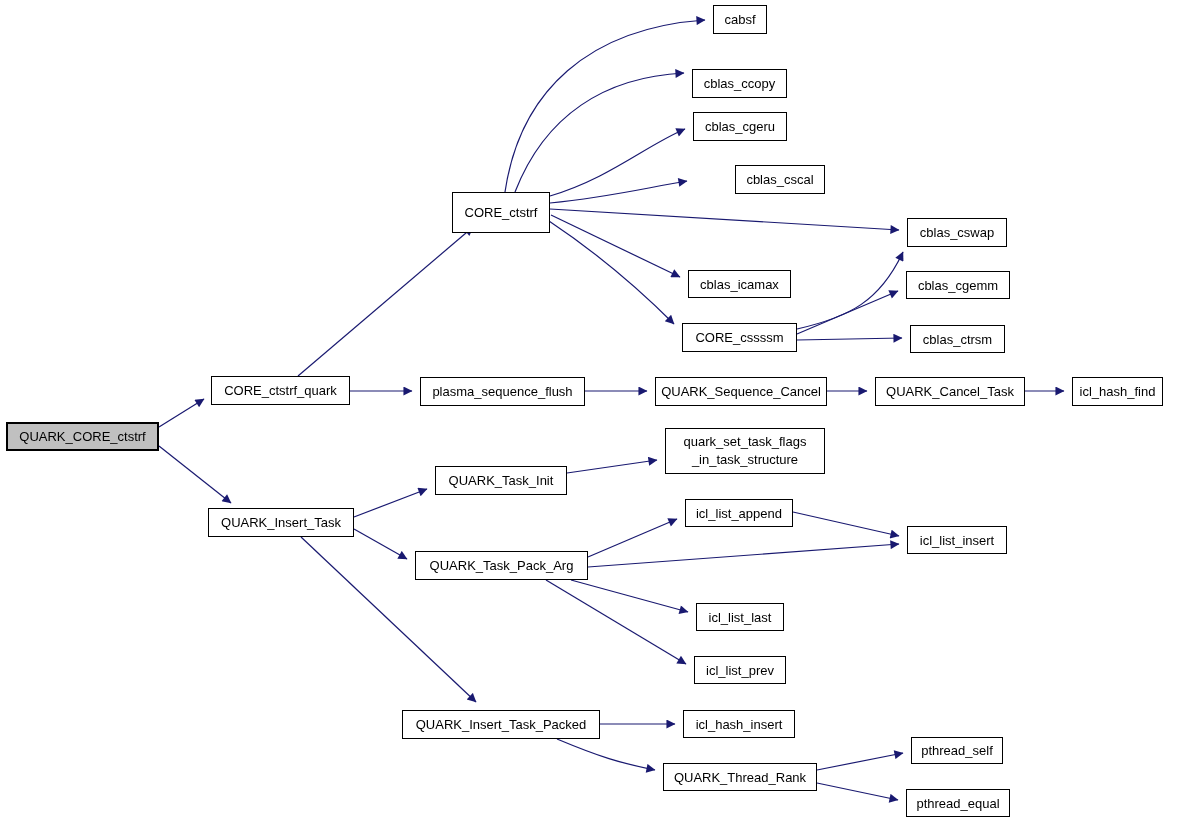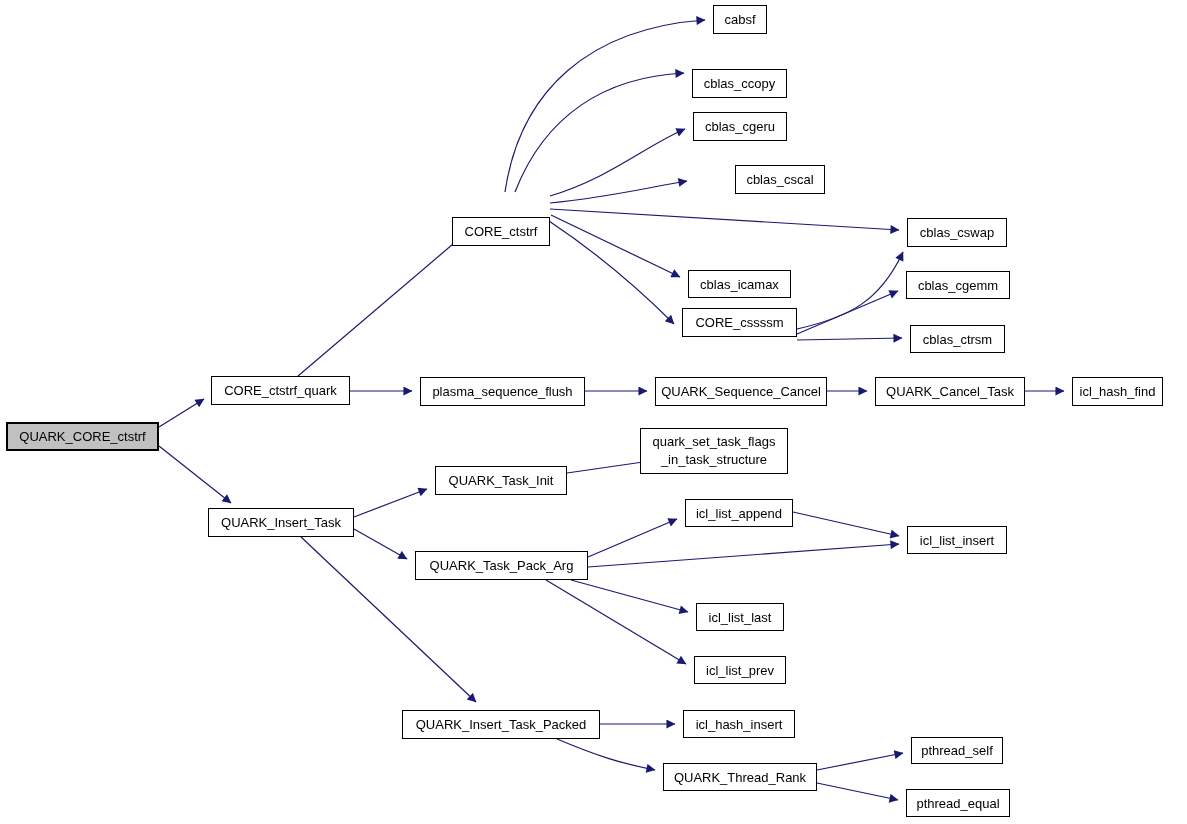--- a/index.html
+++ b/index.html
@@ -87,39 +87,39 @@
     <path class="edge" marker-end="url(#arrow)" d="M 557 739 C 600 757 620 763 655 770"></path>
     <path class="edge" marker-end="url(#arrow)" d="M 817 770 L 903 753"></path>
     <path class="edge" marker-end="url(#arrow)" d="M 817 783 L 898 800"></path>
   </svg>
 
   <div class="node root" style="left:6px; top:422px; width:153px; height:29px;">QUARK_CORE_ctstrf</div>
 
   <div class="node" style="left:211px; top:376px; width:139px; height:29px;">CORE_ctstrf_quark</div>
   <div class="node" style="left:208px; top:508px; width:146px; height:29px;">QUARK_Insert_Task</div>
 
-  <div class="node" style="left:452px; top:192px; width:98px; height:29px;margin-top:25px;">CORE_ctstrf</div>
+  <div class="node" style="left:452px; top:192px; width:98px; height:41px;">CORE_ctstrf</div>
 
   <div class="node" style="left:713px; top:5px; width:54px; height:29px;">cabsf</div>
   <div class="node" style="left:692px; top:59px; width:95px; height:29px;margin-top:10px;">cblas_ccopy</div>
   <div class="node" style="left:693px; top:112px; width:94px; height:29px;">cblas_cgeru</div>
   <div class="node" style="left:695px; top:165px; width:90px; height:29px;margin-left:40px;">cblas_cscal</div>
   <div class="node" style="left:907px; top:218px; width:100px; height:29px;">cblas_cswap</div>
   <div class="node" style="left:688px; top:270px; width:103px; height:28px;">cblas_icamax</div>
-  <div class="node" style="left:682px; top:308px; width:115px; height:29px;">CORE_cssssm</div>
+  <div class="node" style="left:682px; top:323px; width:115px; height:29px;">CORE_cssssm</div>
   <div class="node" style="left:906px; top:271px; width:104px; height:28px;">cblas_cgemm</div>
   <div class="node" style="left:910px; top:325px; width:95px; height:28px;">cblas_ctrsm</div>
 
   <div class="node" style="left:420px; top:377px; width:165px; height:29px;">plasma_sequence_flush</div>
   <div class="node" style="left:655px; top:377px; width:172px; height:29px;">QUARK_Sequence_Cancel</div>
   <div class="node" style="left:875px; top:377px; width:150px; height:29px;">QUARK_Cancel_Task</div>
   <div class="node" style="left:1072px; top:377px; width:91px; height:29px;">icl_hash_find</div>
 
   <div class="node" style="left:435px; top:466px; width:132px; height:29px;">QUARK_Task_Init</div>
-  <div class="node multiline" style="left:640px; top:428px; width:148px; height:46px;">
+  <div class="node multiline" style="left:665px; top:428px; width:160px; height:46px;">
     <span>quark_set_task_flags</span>
     <span>_in_task_structure</span>
   </div>
 
   <div class="node" style="left:415px; top:551px; width:173px; height:29px;">QUARK_Task_Pack_Arg</div>
   <div class="node" style="left:685px; top:499px; width:108px; height:28px;">icl_list_append</div>
   <div class="node" style="left:907px; top:526px; width:100px; height:28px;">icl_list_insert</div>
   <div class="node" style="left:696px; top:603px; width:88px; height:28px;">icl_list_last</div>
   <div class="node" style="left:694px; top:656px; width:92px; height:28px;">icl_list_prev</div>
 

